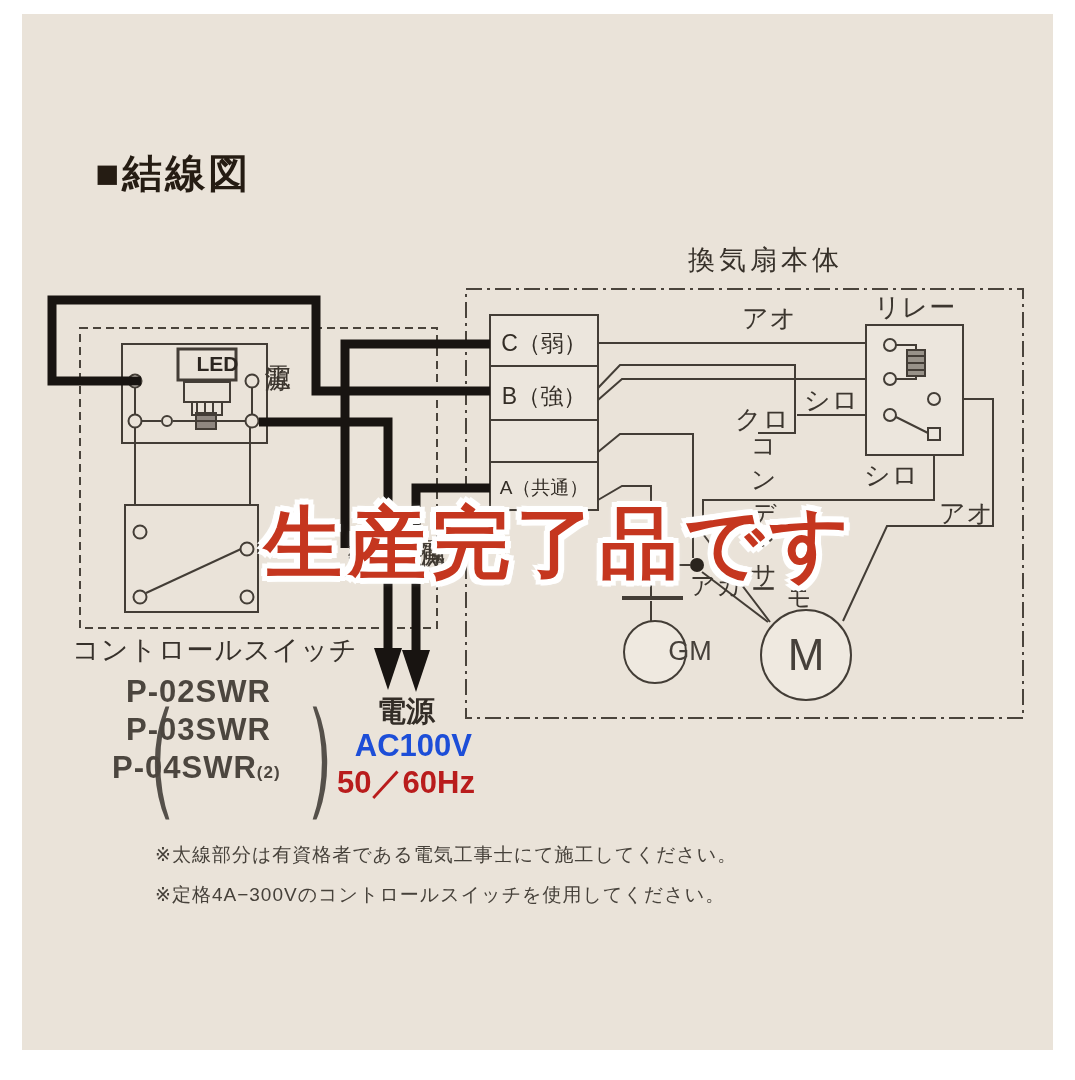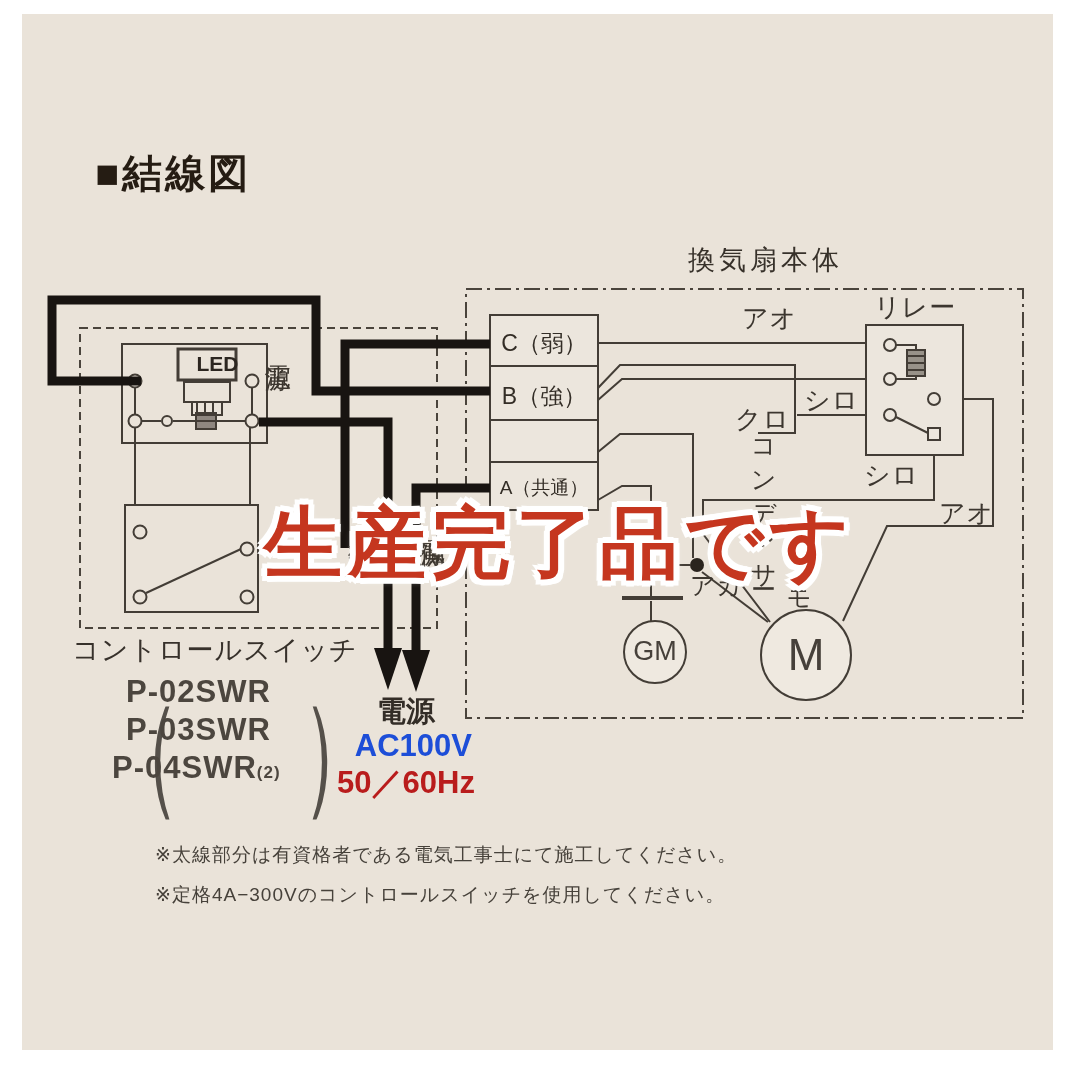--- a/index.html
+++ b/index.html
@@ -22,21 +22,21 @@
   #kuro1{left:735px;top:402px;}
   #shiro2{left:864px;top:458px;}
   #ao2{left:939px;top:496px;}
   #aka{left:690px;top:569px;font-size:25px;}
   #condenser{left:748px;top:424px;font-size:25px;height:195px;}
   #mo-label{left:783px;top:574px;font-size:24px;height:30px;}
   #sw-power{left:261px;top:344px;font-size:26px;height:66px;}
   #load-side{left:345px;top:520px;font-size:25px;height:108px;}
   #source-side{left:417px;top:520px;font-size:25px;height:108px;}
   #led-label{left:180px;top:352px;width:75px;text-align:center;font-size:21px;font-weight:bold;color:#2c2620;}
-  #gm-label{left:624px;top:636px;width:62px;text-align:center;font-size:27px;color:#46403a;}
+  #gm-label{left:624px;top:636px;width:62px;text-align:center;font-size:27px;color:#46403a;padding-left:35px;}
   #m-label{left:776px;top:630px;width:60px;text-align:center;font-size:44px;color:#46403a;}
   #pw1{left:340px;top:692px;width:132px;font-size:29px;font-weight:bold;color:#332d27;}
   #pw2{left:340px;top:728px;width:132px;font-size:31px;font-weight:bold;color:#1d4ed8;text-align:right;}
   #pw3{left:330px;top:762px;width:152px;font-size:31px;font-weight:bold;color:#b91c1c;}
   #ctrl-label{left:72px;top:632px;font-size:27px;color:#37312b;letter-spacing:1px;}
   .model{left:126px;font-size:31px;font-weight:600;color:#4c463f;letter-spacing:1px;}
   #model-1{top:674px;}
   #model-2{top:712px;}
   #model-3{top:750px;left:112px;}
   #model-3 .suffix{font-size:17px;}

